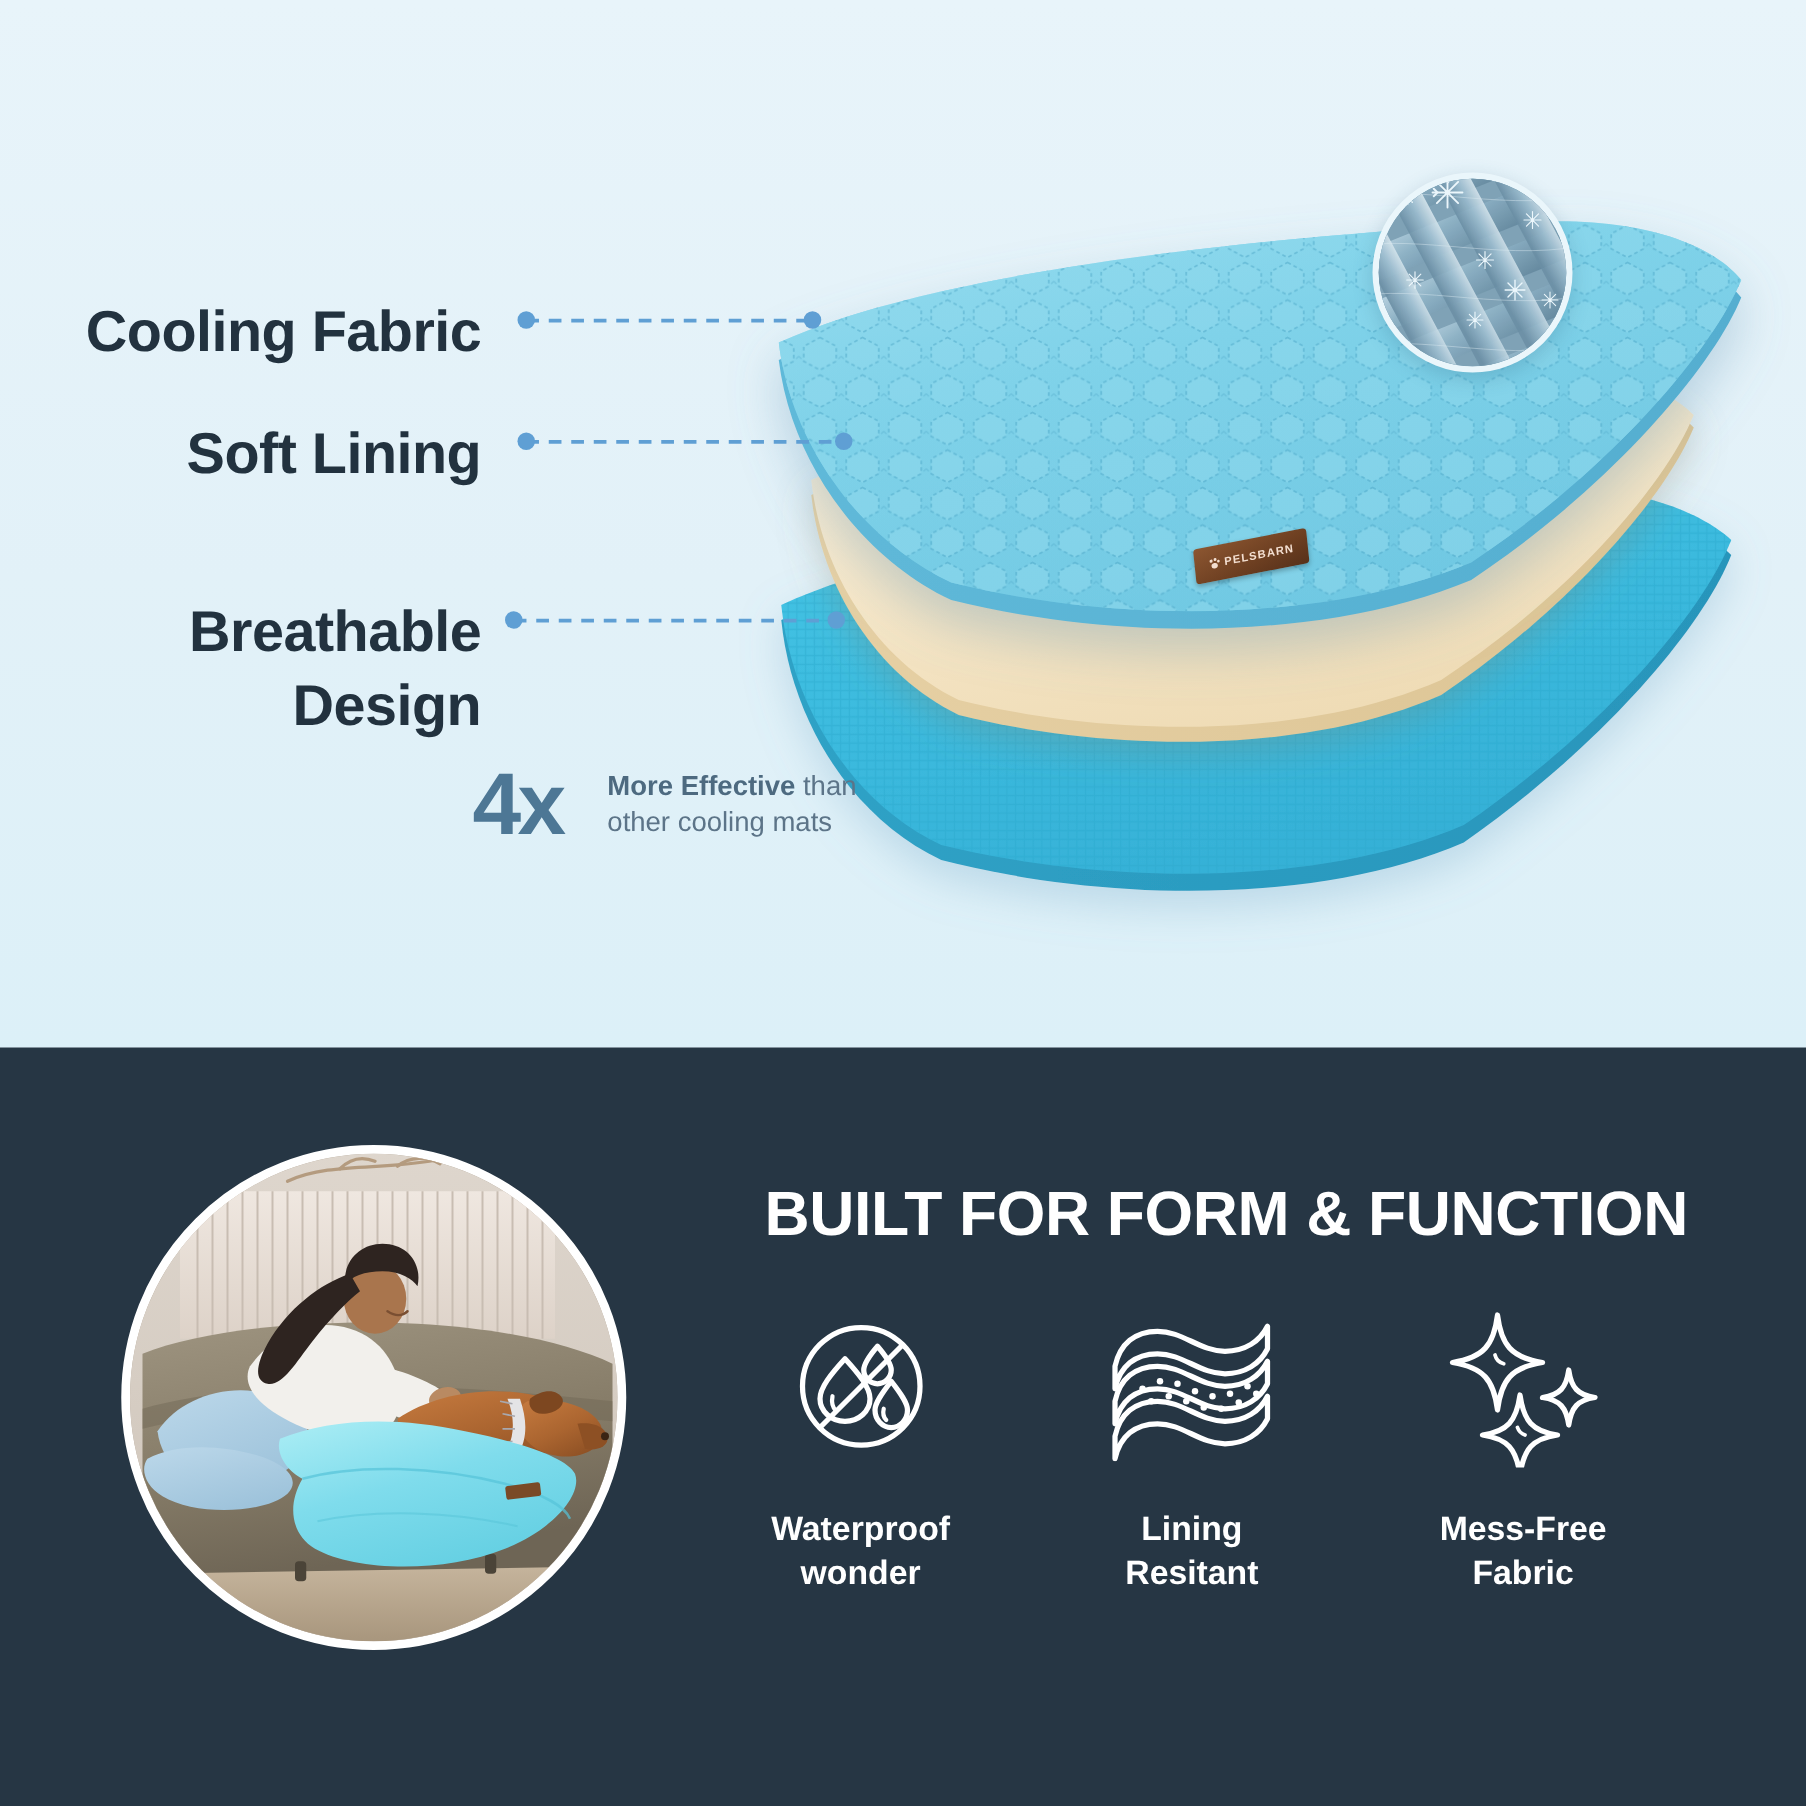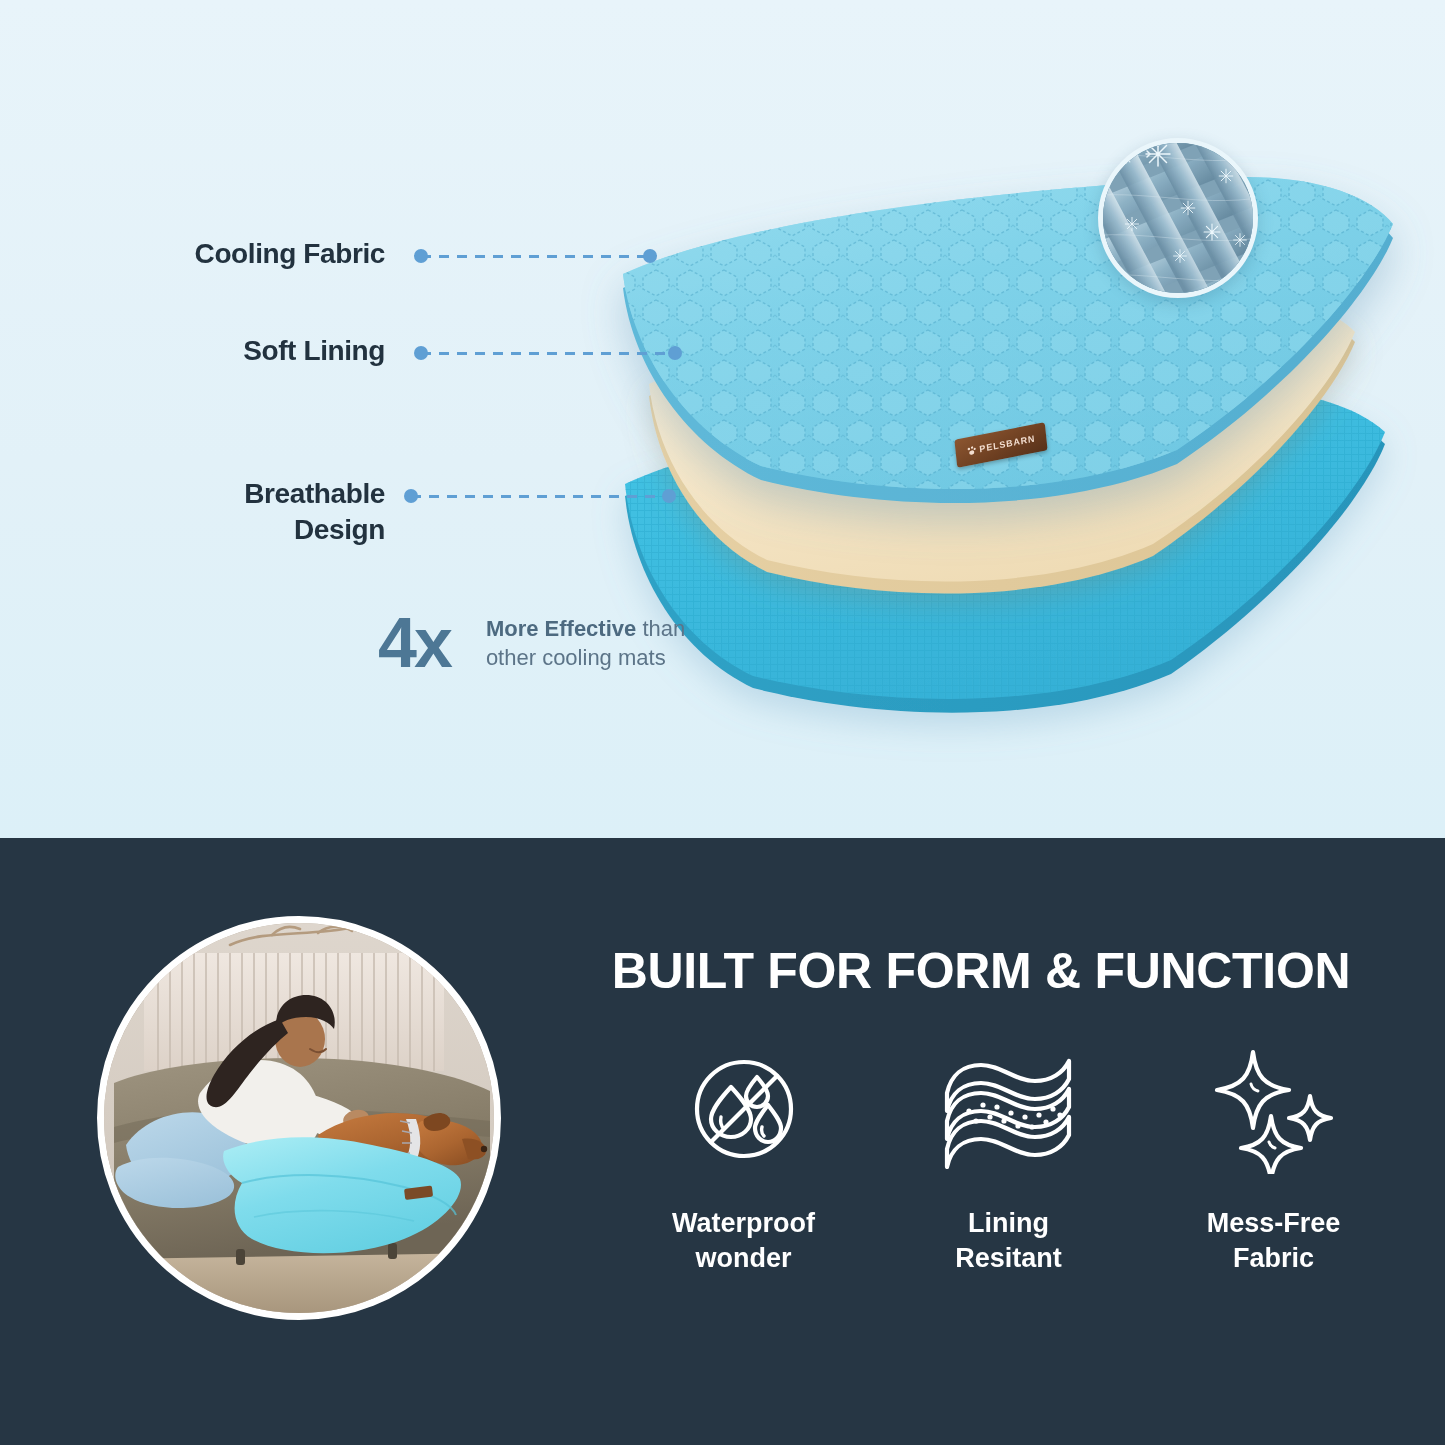--- a/index.html
+++ b/index.html
@@ -24,21 +24,21 @@
     position:absolute; left:0; top:838px; width:1445px; height:607px;
     background:#263644;
     overflow:hidden;
   }
 
   
   .layer-label {
     position:absolute;
     color:#22323f;
     font-weight:bold;
-    font-size:28px;
+    font-size:46px;
     letter-spacing:-0.4px;
     line-height:1.28;
     text-align:right;
     white-space:pre-line;
   }
   #label-cooling { right:1060px; top:236px; }
   #label-soft    { right:1060px; top:333px;margin-left:48px; }
   #label-breath  { right:1060px; top:476px;margin-left:27px; }
 
   
@@ -113,21 +113,21 @@
   .photo-circle svg { display:block; }
 
   
   .bottom-headline {
     position:absolute; left:556px; top:104px; width:850px;
     color:#ffffff; font-size:50px; font-weight:bold;
     letter-spacing:-0.3px; text-align:center;
   }
   .features {
     position:absolute; left:556px; top:196px; width:850px;
-    display:flex; justify-content:flex-end;
+    display:flex; justify-content:flex-start;
   }
   .feature { width:265px; display:flex; flex-direction:column; align-items:center; }
   .feature-icon { height:150px; display:flex; align-items:center; justify-content:center; }
   .feature-icon svg { display:block; }
   .feature-label {
     margin-top:22px; color:#ffffff; font-size:27px; font-weight:bold;
     text-align:center; line-height:1.28; white-space:pre-line;
   }
 </style>
 </head>

